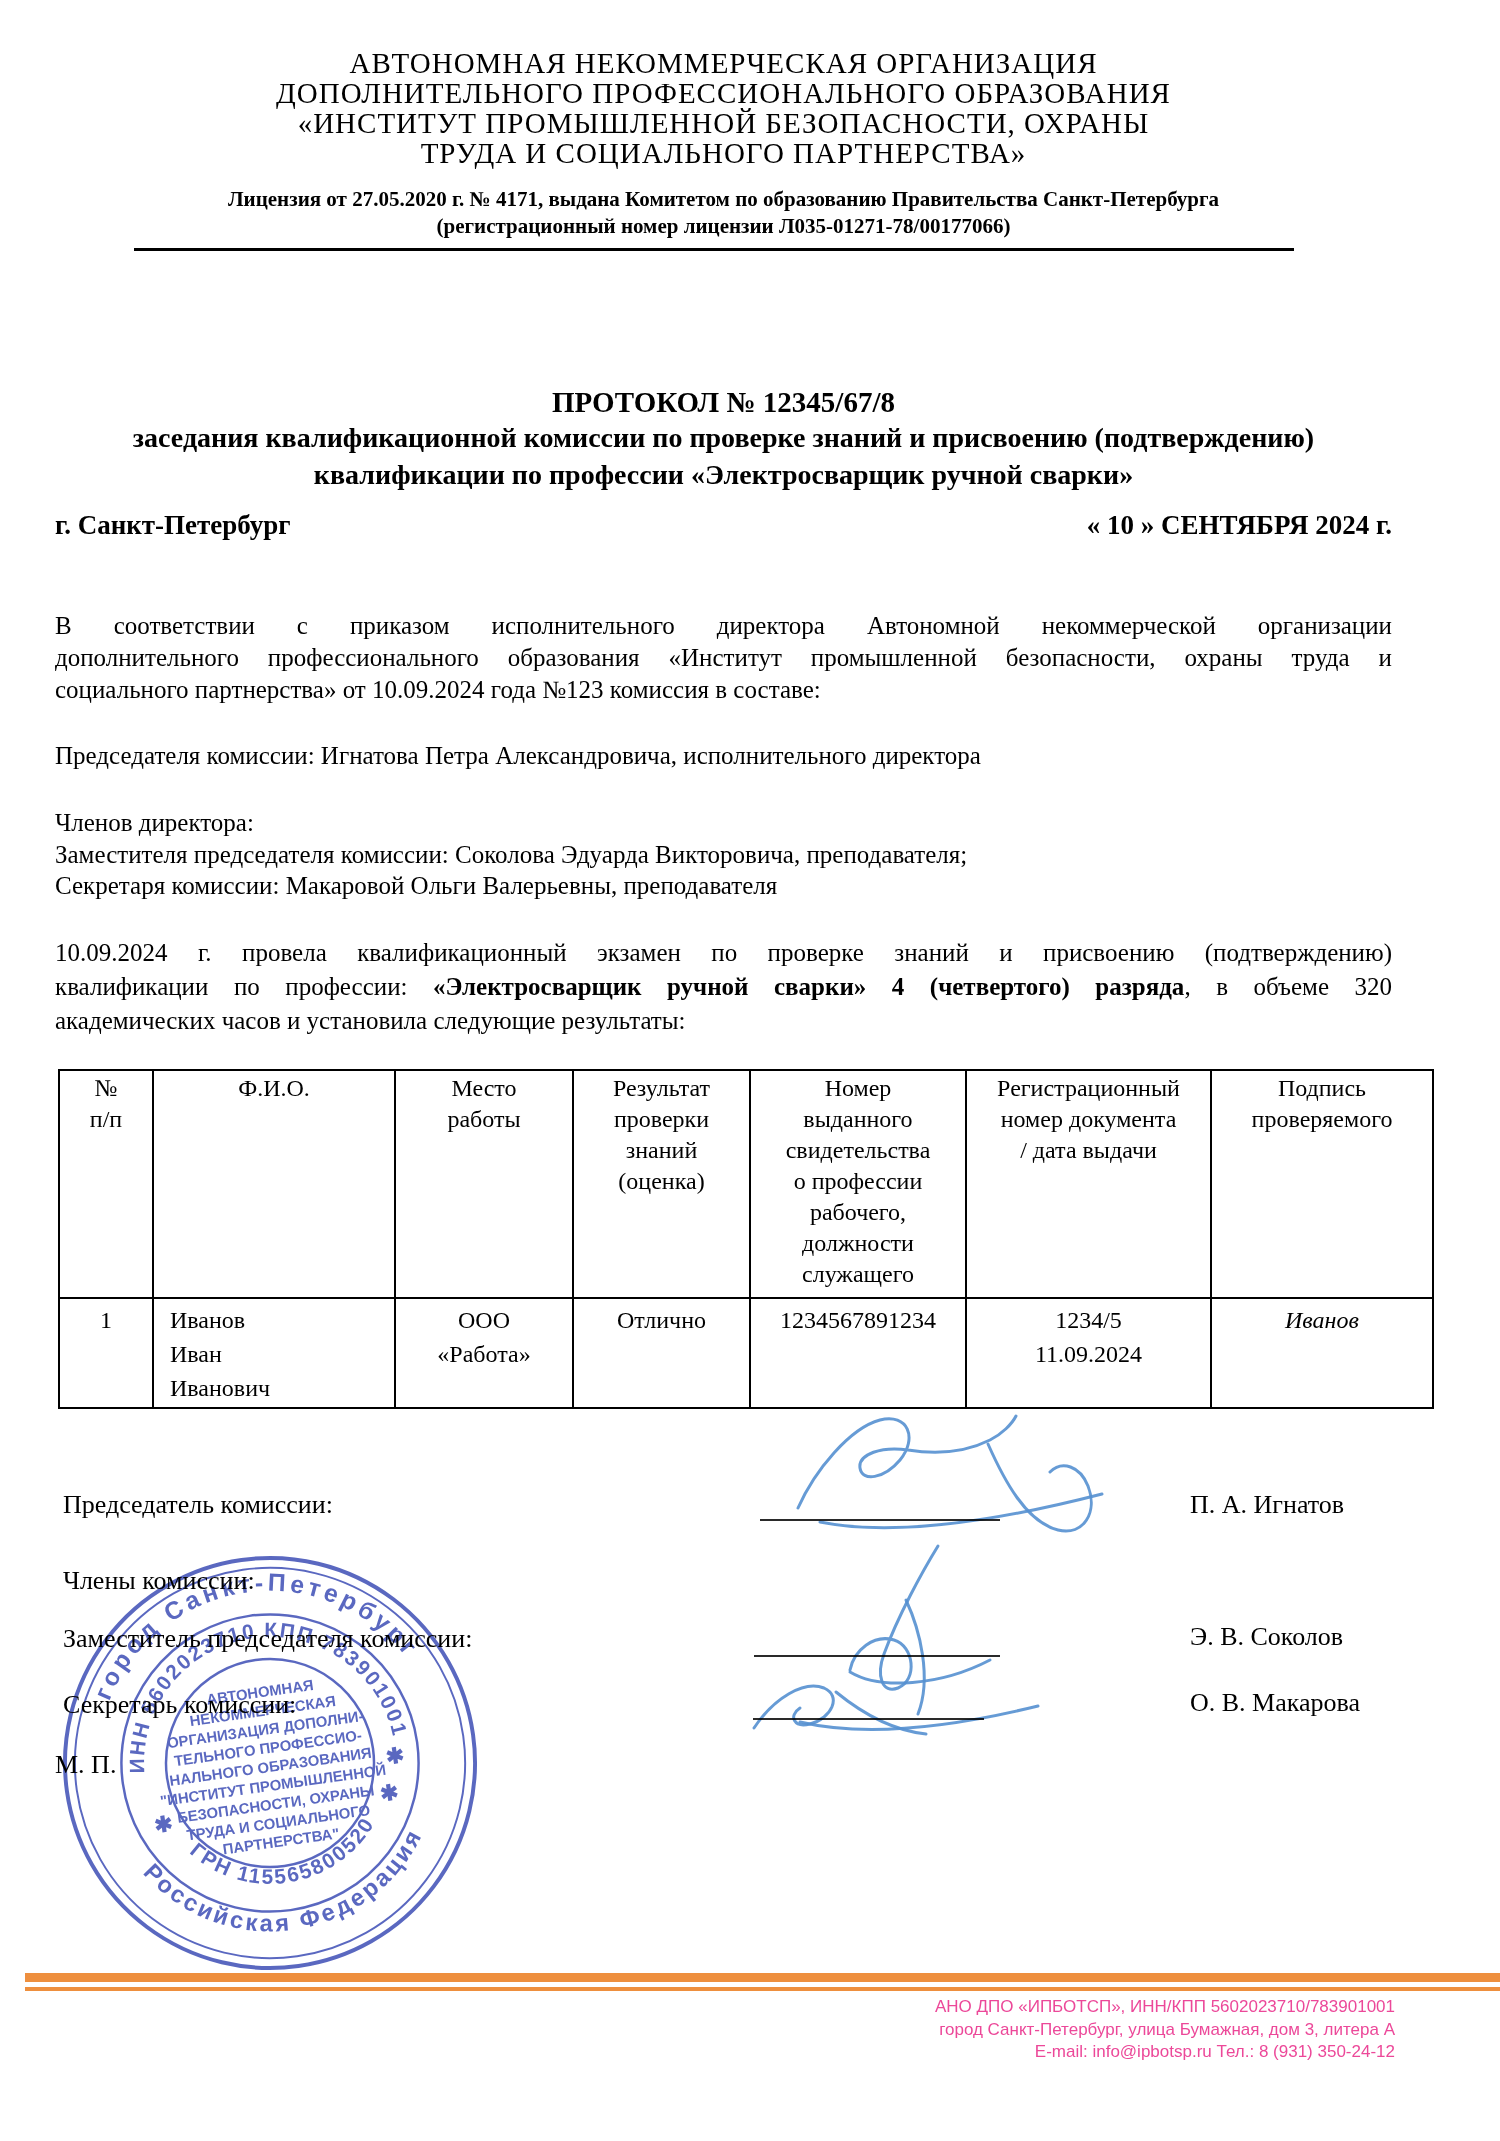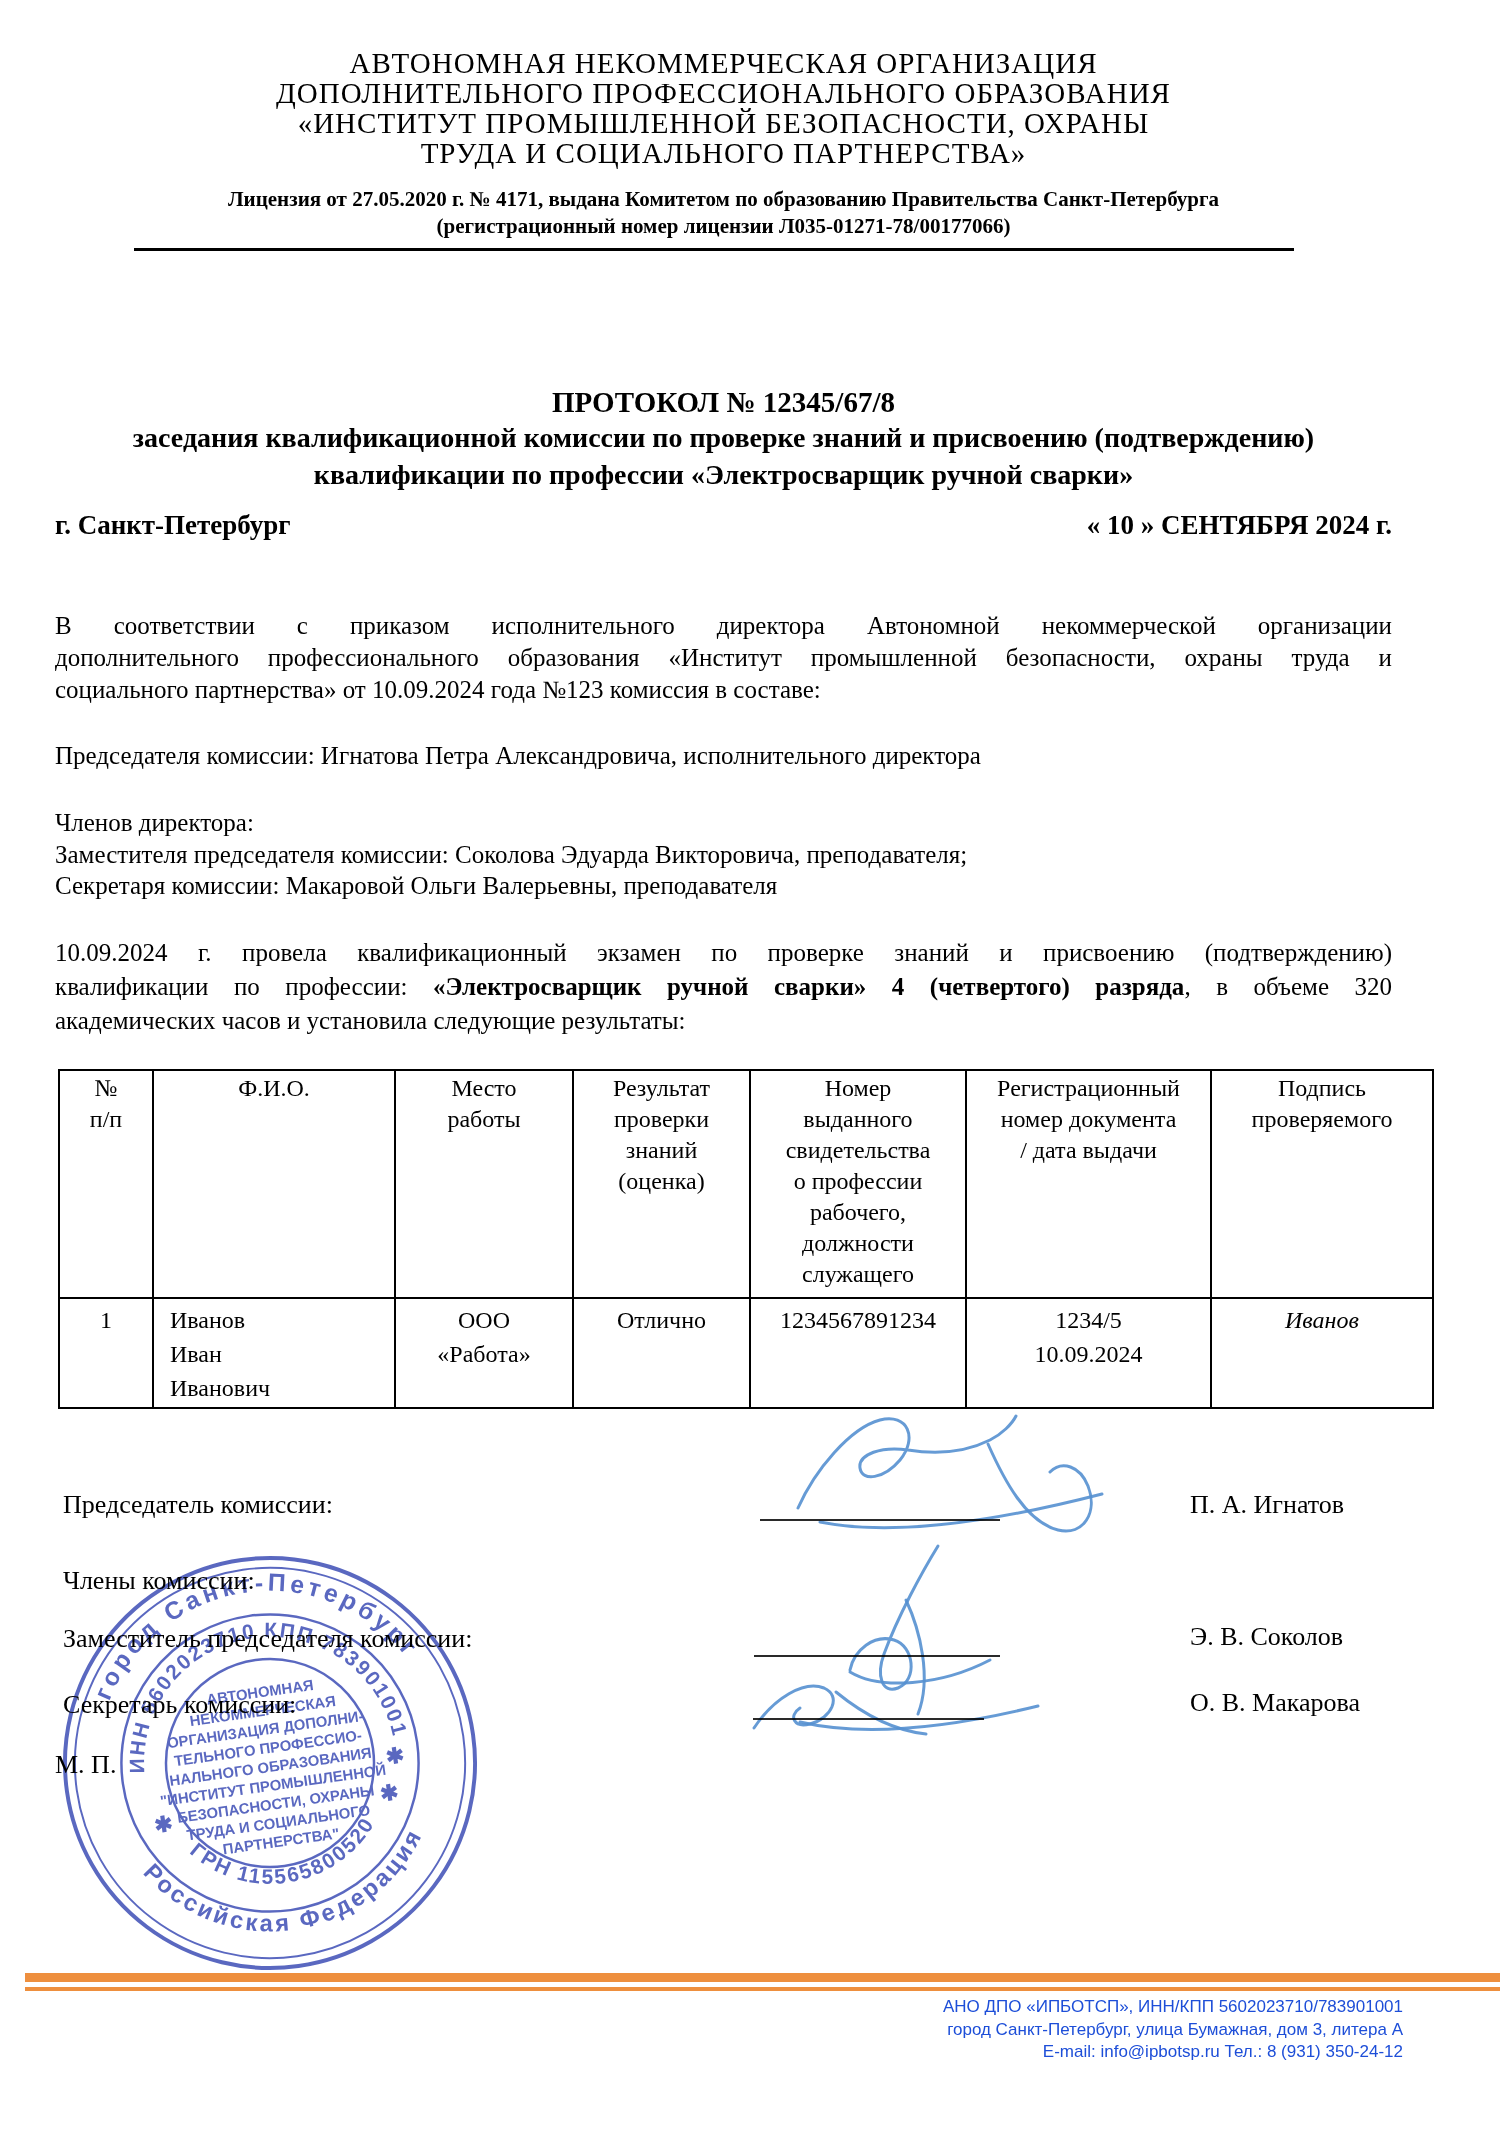--- a/index.html
+++ b/index.html
@@ -46,21 +46,21 @@
 
   .stamp{position:absolute;left:62px;top:1555px;width:416px;height:416px;
          mix-blend-mode:multiply;opacity:.88;}
   .stamp circle{fill:none;stroke:#4353b8;}
   .stamp text{fill:#4353b8;font-family:"Liberation Sans",sans-serif;font-weight:bold;}
 
   .orange{position:absolute;background:#ee8f3e;}
   .oline1{left:25px;top:1973px;width:1475px;height:9px;}
   .oline2{left:25px;top:1987px;width:1475px;height:4px;}
 
-  .footer{position:absolute;right:97px;top:1996px;text-align:right;color:#1d4ed8;
+  .footer{position:absolute;right:105px;top:1996px;text-align:right;color:#ec4899;
           font-family:"Liberation Sans",sans-serif;font-size:17px;line-height:22.5px;}
 </style>
 </head>
 <body>
 
 <div class="doc">
 
   <div class="abs orgname">
     <div>АВТОНОМНАЯ НЕКОММЕРЧЕСКАЯ ОРГАНИЗАЦИЯ</div>
     <div>ДОПОЛНИТЕЛЬНОГО ПРОФЕССИОНАЛЬНОГО ОБРАЗОВАНИЯ</div>
@@ -140,21 +140,21 @@
       <tr class="drow">
         <td>1</td>
         <td class="cfio">Иванов
 Иван
 Иванович</td>
         <td>ООО
 «Работа»</td>
         <td>Отлично</td>
         <td>1234567891234</td>
         <td>1234/5
-10.09.2024</td>
+11.09.2024</td>
         <td class="csig">Иванов</td>
       </tr>
     </tbody>
   </table>
 
   <div class="siglabel" style="top:1490px">Председатель комиссии:</div>
   <div class="sigline" style="left:760px;top:1519px;width:240px"></div>
   <div class="signame" style="top:1490px">П. А. Игнатов</div>
 
   <div class="siglabel" style="top:1566px">Члены комиссии:</div>

